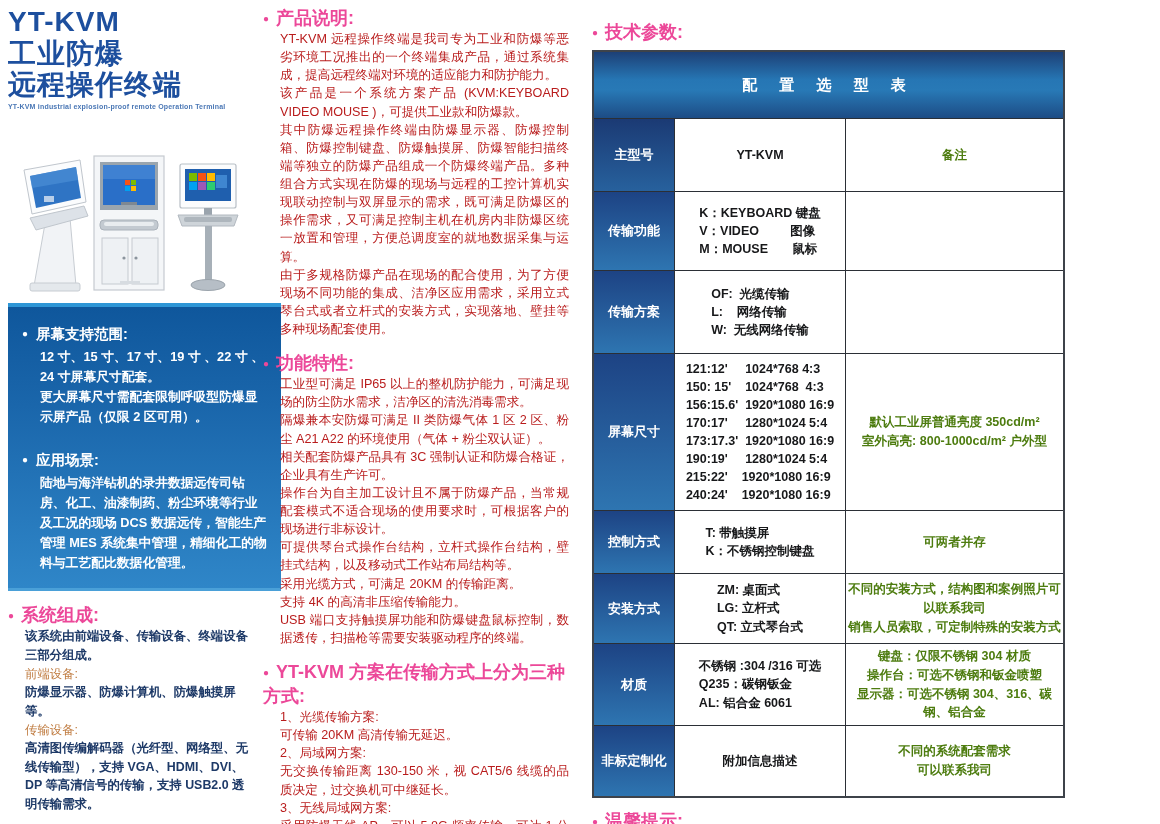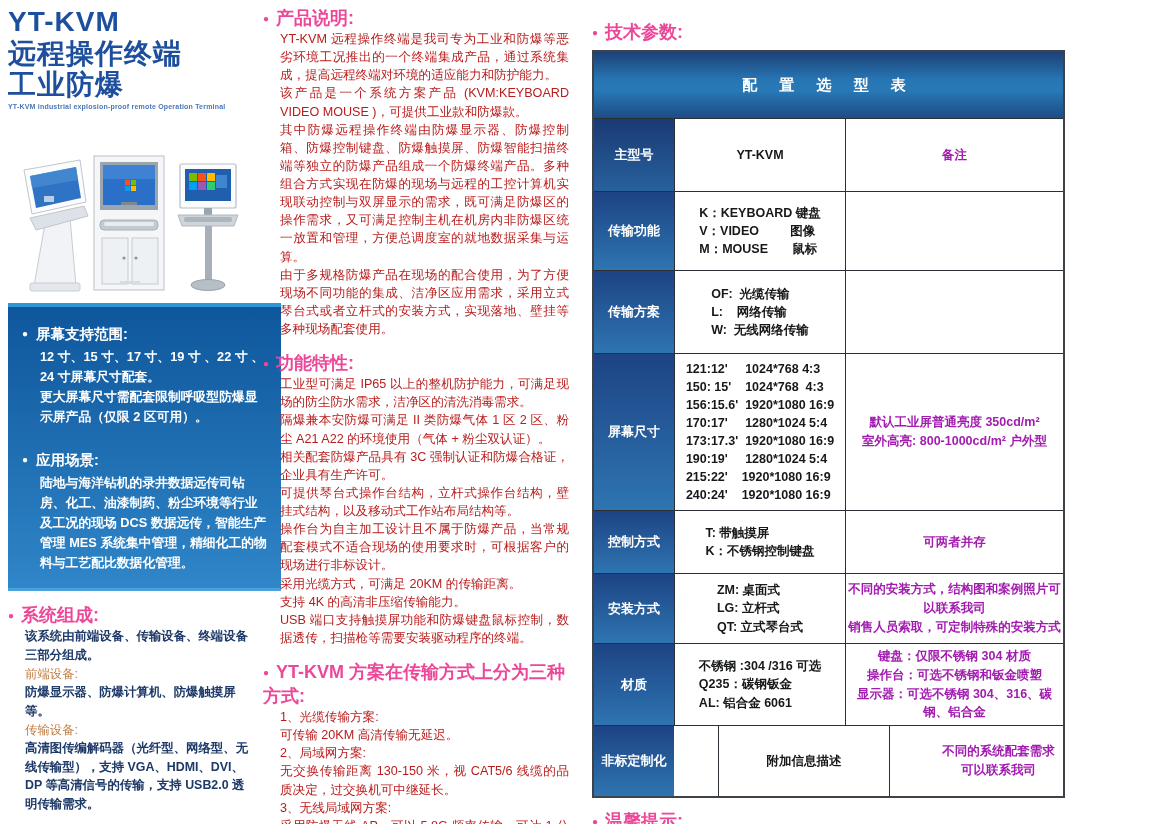--- a/index.html
+++ b/index.html
@@ -52,42 +52,42 @@
     color:#fff; font-weight:700; font-size:13px; 
     background:linear-gradient(180deg,#1d4384 0%,#2e75b1 100%);
   }
   .t-value {
     flex:0 0 172px; border-left:1.5px solid #2b2f36; border-right:1.5px solid #2b2f36;
     display:flex; align-items:center; justify-content:center; text-align:center; padding:4px 2px;
   }
   .t-value span { display:inline-block; text-align:left; white-space:pre-wrap; font-weight:700; font-size:12.5px; color:#17181a; line-height:1.45; }
   .t-note {
     flex:1; display:flex; align-items:center; justify-content:center; text-align:center;
-    white-space:pre-wrap; font-weight:700; font-size:12.5px; color:#a21caf; line-height:1.5; padding:3px 2px;
+    white-space:pre-wrap; font-weight:700; font-size:12.5px; color:#4d7c0f; line-height:1.5; padding:3px 2px;
   }
   .t-body .t-row:nth-child(1) { min-height:73px; }
   .t-body .t-row:nth-child(1) .t-label { background:linear-gradient(180deg,#1b3a74,#27619d); }
   .t-body .t-row:nth-child(2) { min-height:79px; }
   .t-body .t-row:nth-child(3) { min-height:83px; }
   .t-body .t-row:nth-child(4) { min-height:157px; }
   .t-body .t-row:nth-child(5) { min-height:63px; }
   .t-body .t-row:nth-child(6) { min-height:70px; }
   .t-body .t-row:nth-child(7) { min-height:74px; }
-  .t-body .t-row:nth-child(8) { min-height:71px;gap:44px; }
+  .t-body .t-row:nth-child(8) { min-height:71px; }
   .tip { margin-top:11px; }
   .tip-body { padding-left:17px; font-size:12.6px; font-weight:700; color:#1e3a68; line-height:1.45; }
 </style>
 </head>
 <body>
 
 <div class="col col-left">
   <div>
     <div class="title-line">YT-KVM</div>
+    <div class="title-line">工业防爆</div>
     <div class="title-line">远程操作终端</div>
-    <div class="title-line">工业防爆</div>
   </div>
   <div class="subtitle">YT-KVM industrial explosion-proof remote Operation Terminal</div>
 
   <svg class="photos" viewBox="0 0 240 180" aria-hidden="true">
 
     <g>
       <polygon points="26,168 68,168 62,100 38,100" fill="#f1f3f6" stroke="#c7ccd2" stroke-width="1"></polygon>
       <rect x="22" y="165" width="50" height="8" rx="2" fill="#e4e8ec" stroke="#c7ccd2" stroke-width="1"></rect>
       <polygon points="22,100 76,88 80,98 28,112" fill="#dde2e8" stroke="#c0c6cd" stroke-width="1"></polygon>
       <polygon points="16,52 72,42 78,84 24,96" fill="#fbfcfd" stroke="#c0c6cd" stroke-width="1"></polygon>
@@ -176,22 +176,22 @@
         <p class="mp">其中防爆远程操作终端由防爆显示器、防爆控制箱、防爆控制键盘、防爆触摸屏、防爆智能扫描终端等独立的防爆产品组成一个防爆终端产品。多种组合方式实现在防爆的现场与远程的工控计算机实现联动控制与双屏显示的需求，既可满足防爆区的操作需求，又可满足控制主机在机房内非防爆区统一放置和管理，方便总调度室的就地数据采集与运算。</p>
         <p class="mp">由于多规格防爆产品在现场的配合使用，为了方便现场不同功能的集成、洁净区应用需求，采用立式琴台式或者立杆式的安装方式，实现落地、壁挂等多种现场配套使用。</p>
       </div>
   </div>
   <div class="sec">
     <div class="sec-h">功能特性:</div>
     <div>
         <p class="mp">工业型可满足 IP65 以上的整机防护能力，可满足现场的防尘防水需求，洁净区的清洗消毒需求。</p>
         <p class="mp">隔爆兼本安防爆可满足 II 类防爆气体 1 区 2 区、粉尘 A21 A22 的环境使用（气体 + 粉尘双认证）。</p>
         <p class="mp">相关配套防爆产品具有 3C 强制认证和防爆合格证，企业具有生产许可。</p>
+        <p class="mp">操作台为自主加工设计且不属于防爆产品，当常规配套模式不适合现场的使用要求时，可根据客户的现场进行非标设计。</p>
         <p class="mp">可提供琴台式操作台结构，立杆式操作台结构，壁挂式结构，以及移动式工作站布局结构等。</p>
-        <p class="mp">操作台为自主加工设计且不属于防爆产品，当常规配套模式不适合现场的使用要求时，可根据客户的现场进行非标设计。</p>
         <p class="mp">采用光缆方式，可满足 20KM 的传输距离。</p>
         <p class="mp">支持 4K 的高清非压缩传输能力。</p>
         <p class="mp">USB 端口支持触摸屏功能和防爆键盘鼠标控制，数据透传，扫描枪等需要安装驱动程序的终端。</p>
       </div>
   </div>
   <div class="sec">
     <div class="sec-h">YT-KVM 方案在传输方式上分为三种方式:</div>
     <div>
         <p class="mp">1、光缆传输方案:</p>
         <p class="mp">可传输 20KM 高清传输无延迟。</p>

